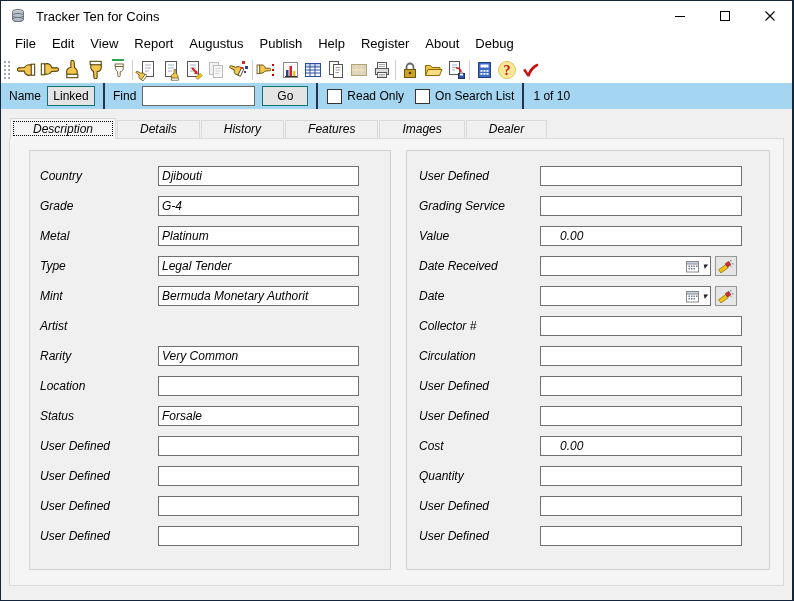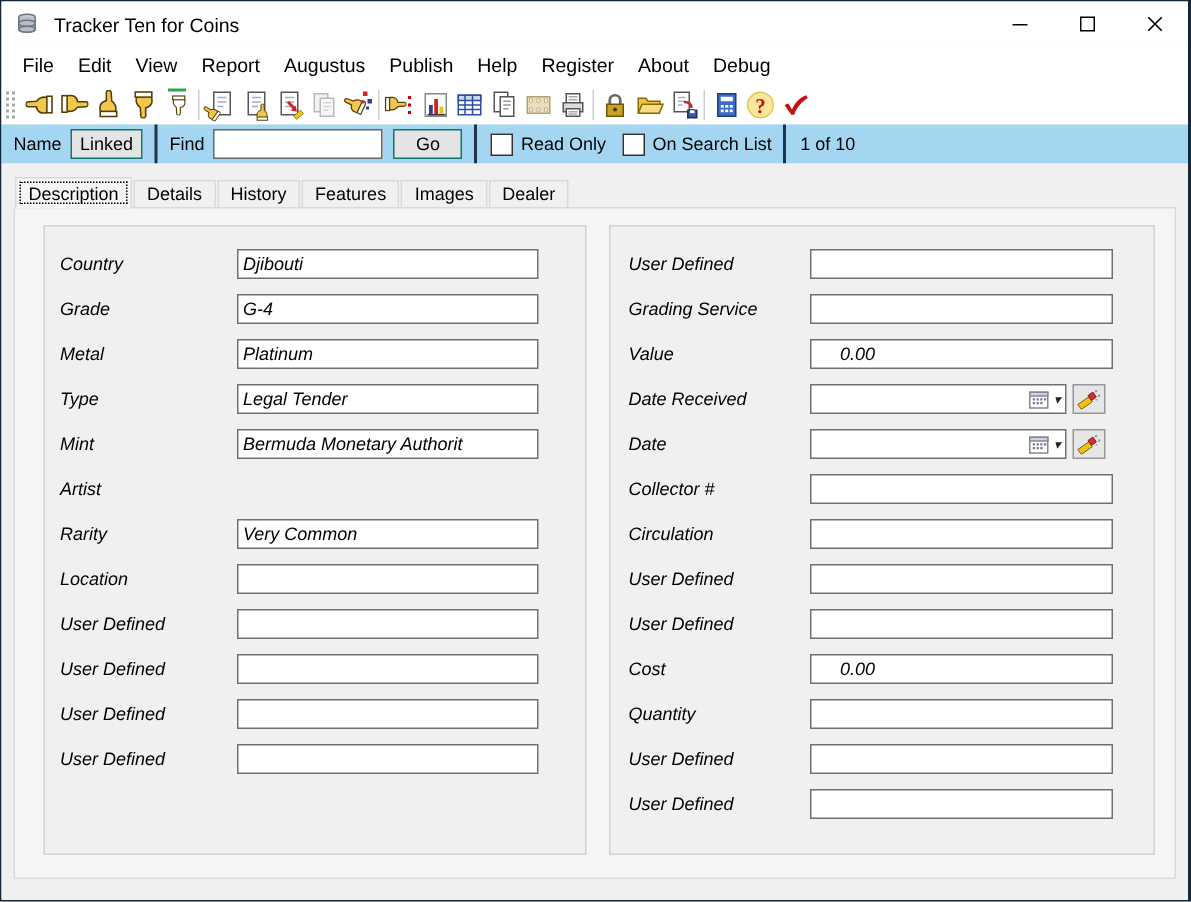--- a/index.html
+++ b/index.html
@@ -32,21 +32,21 @@
   .btn.linked{width:48px;margin-left:6px;}
   .btn.go{width:46px;margin-left:7px;}
   .vsep{width:2px;height:26px;background:#22344D;margin-left:8px;flex:none;}
   .cbox{width:13px;height:13px;background:#fff;border:1px solid #333;margin-left:9px;flex:none;}
   .cbox.second{margin-left:11px;}
   .clabel{margin-left:5px;flex:none;}
   .counter{margin-left:9px;flex:none;}
   
   .content{position:relative;height:491px;background:#F0F0F0;}
   .tabstrip{position:absolute;left:9px;top:8px;display:flex;align-items:flex-end;z-index:2;height:21px;}
-  .tab{height:18px;line-height:17px;padding:0 8px;font-size:12px;background:#F0F0F0;border:1px solid #D9D9D9;border-bottom:none;margin-right:1px;box-sizing:border-box;}
+  .tab{height:18px;line-height:17px;padding:0 22px;font-size:12px;background:#F0F0F0;border:1px solid #D9D9D9;border-bottom:none;margin-right:1px;box-sizing:border-box;font-style:italic;}
   .tab.selected{height:21px;line-height:20px;background:#F5F5F5;position:relative;z-index:3;outline:1px dotted #000;outline-offset:-4px;margin-bottom:-1px;}
   .tabpage{position:absolute;left:8px;right:8px;top:29px;bottom:14px;background:#F5F5F5;border:1px solid #DADADA;font-style:italic;}
   .group{position:absolute;top:11px;height:420px;background:#F0F0F0;border:1px solid #D2D2D2;box-sizing:border-box;}
   .group.left{left:19px;width:362px;}
   .group.right{left:396px;width:364px;}
   .rows{padding-top:15px;}
   .frow{display:flex;height:20px;margin-bottom:10px;align-items:center;}
   .flabel{font-size:12px;flex:none;}
   .group.left .flabel{padding-left:10px;width:118px;box-sizing:content-box;}
   .group.right .flabel{padding-left:12px;width:121px;box-sizing:content-box;}
@@ -374,20 +374,24 @@
             <div class="frow">
               <span class="flabel">Artist</span>
             </div>
             <div class="frow">
               <span class="flabel">Rarity</span>
               <div class="fbox">Very Common</div>
             </div>
             <div class="frow">
               <span class="flabel">Location</span>
               <div class="fbox"></div>
+            </div>
+            <div class="frow">
+              <span class="flabel">Status</span>
+              <div class="fbox">Forsale</div>
             </div>
             <div class="frow">
               <span class="flabel">User Defined</span>
               <div class="fbox"></div>
             </div>
             <div class="frow">
               <span class="flabel">User Defined</span>
               <div class="fbox"></div>
             </div>
             <div class="frow">

